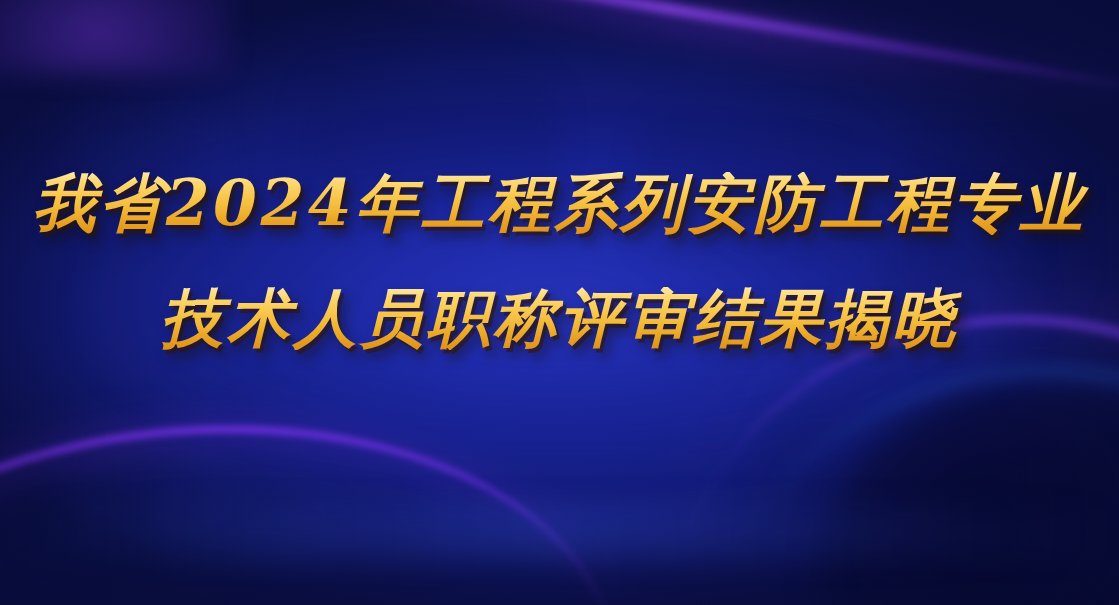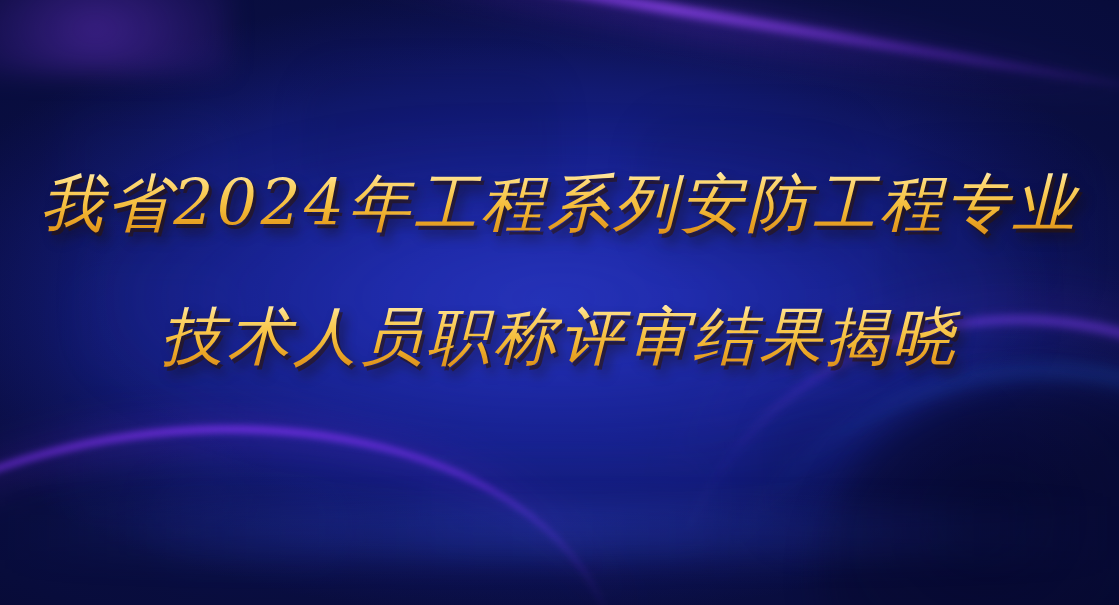--- a/index.html
+++ b/index.html
@@ -232,21 +232,21 @@
     right: 0;
     top: 172px;
     text-align: center;
     user-select: none;
   }
 
   .line {
     display: block;
     white-space: nowrap;
     font-family: "DejaVu Serif", "Liberation Serif", serif;
-    font-weight: 400;
+    font-weight: 700;
     font-style: italic;
     letter-spacing: 0.055em;
     line-height: 1.0;
     color: #f5c453;
 
     
     background-image: linear-gradient(180deg,
         #ffe9a8 0%,
         #fdd873 16%,
         #f9c84f 38%,
@@ -260,21 +260,21 @@
     filter:
       drop-shadow(3px 4px 0px rgba(48,22,4,0.55))
       drop-shadow(5px 7px 6px rgba(20,10,2,0.45));
   }
 
   .line-1 {
     font-size: 63px;
   }
   .line-2 {
     font-size: 63px;
-    margin-top: 70px;
+    margin-top: 52px;
   }
 </style>
 </head>
 <body>
 
 <div class="stage">
 
   <div class="bg-base"></div>
 
   <div class="bg-blocks">

